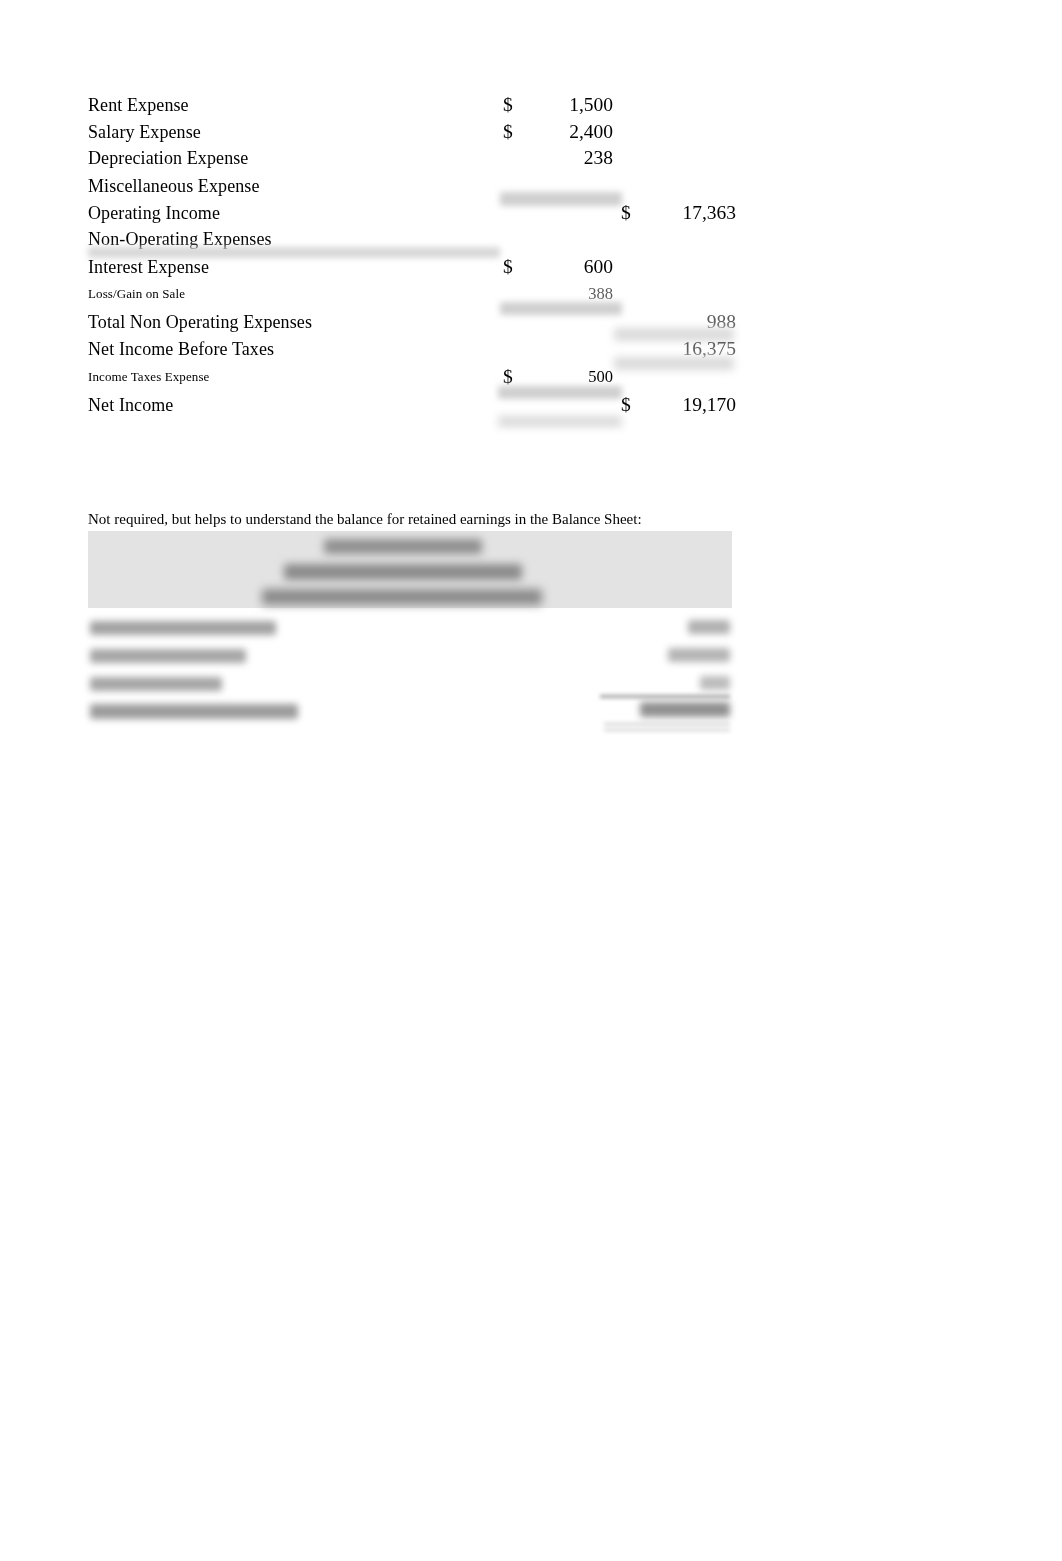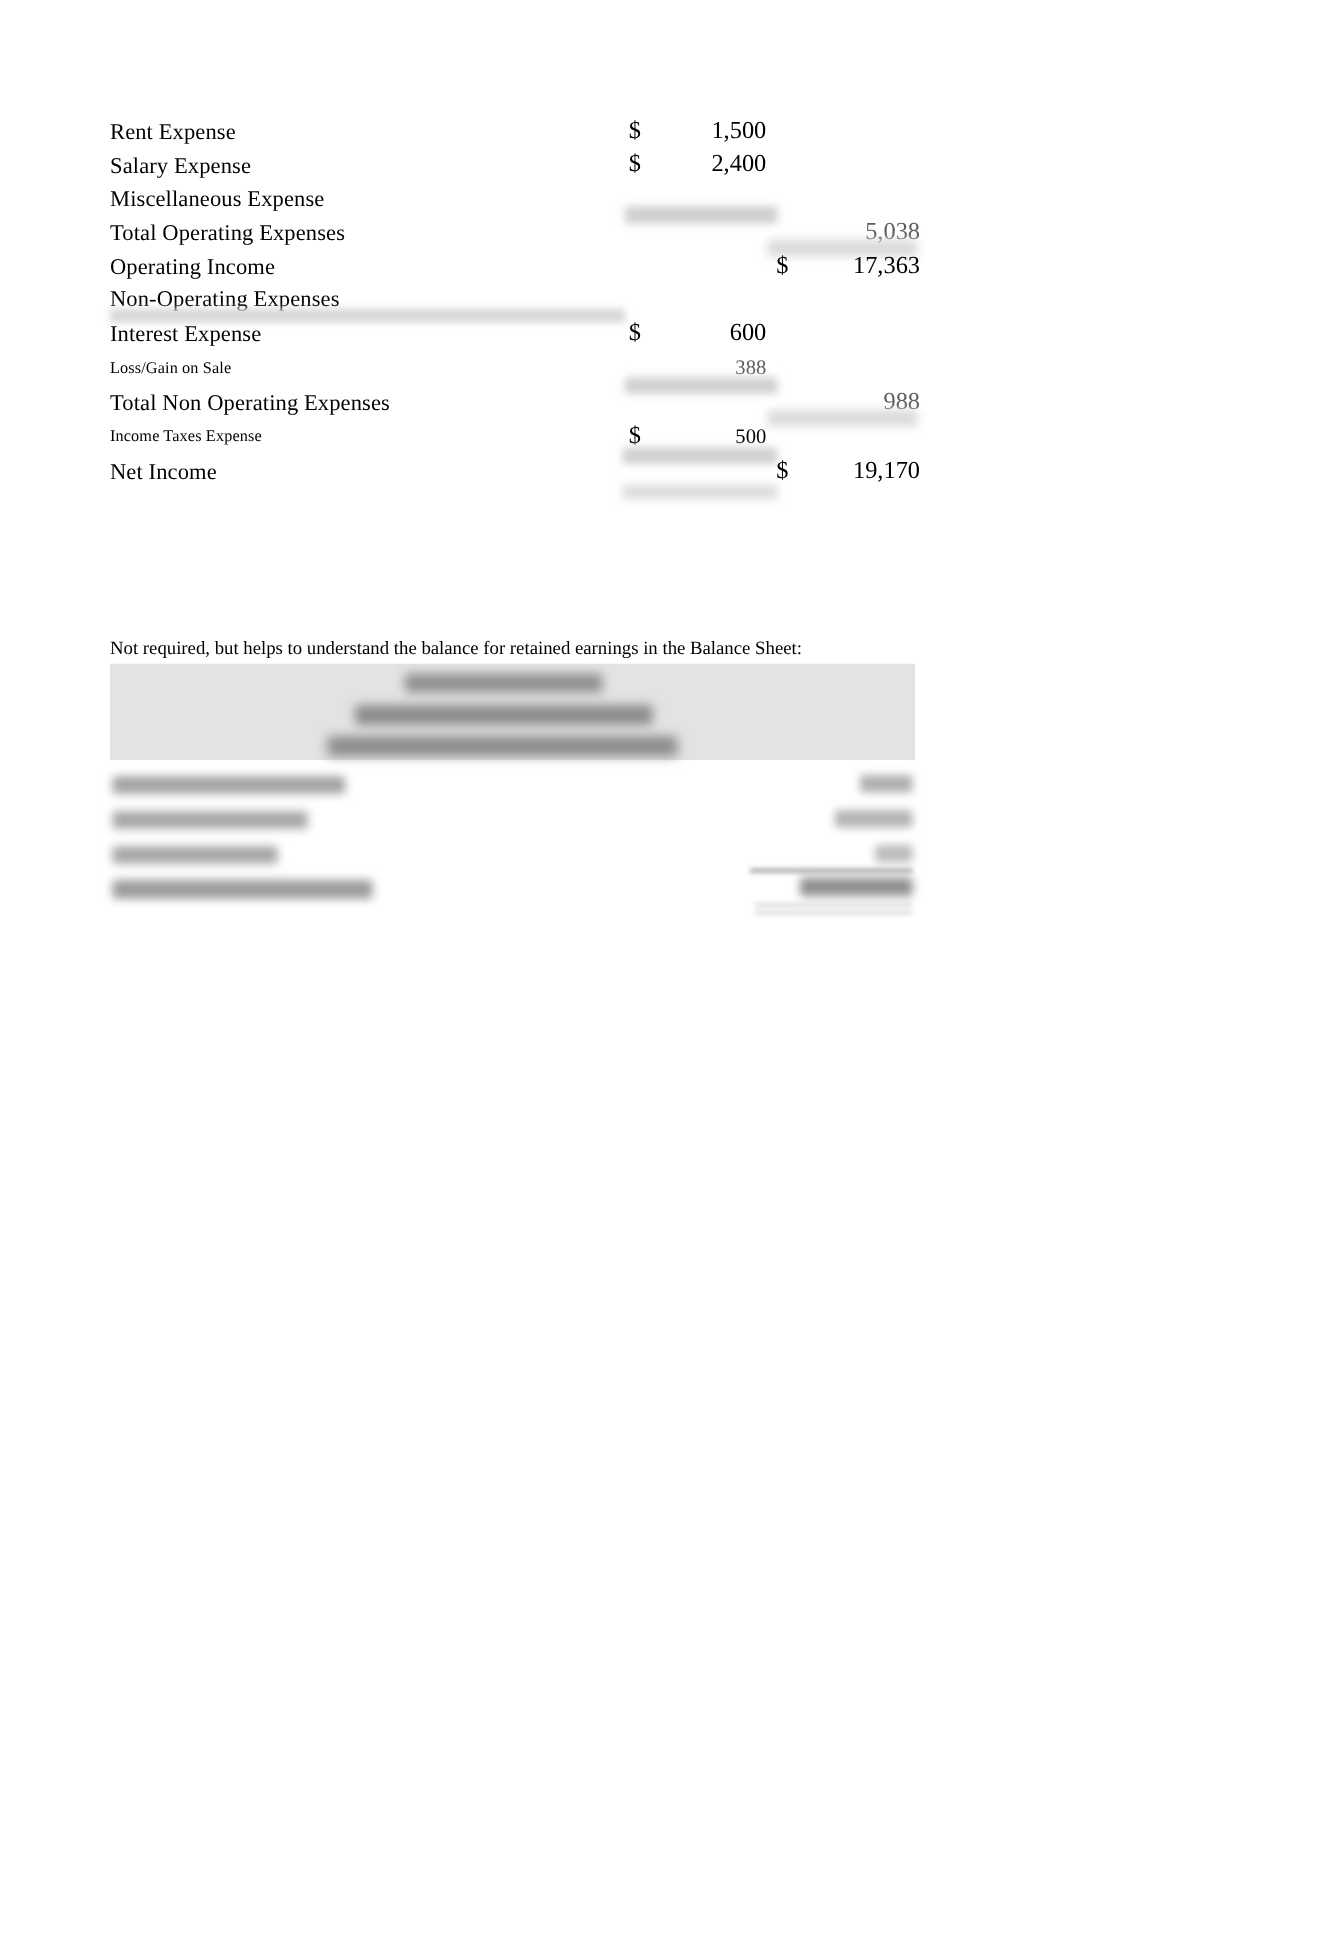--- a/index.html
+++ b/index.html
@@ -157,31 +157,30 @@
       <span class="val-a">1,500</span>
     </div>
 
     <div class="row">
       <span class="label">Salary Expense</span>
       <span class="cur-a">$</span>
       <span class="val-a">2,400</span>
     </div>
 
 
+    <div class="row">
+      <span class="label">Depreciation Expense</span>
+      <span class="val-a">238</span>
+    </div>
 
     <div class="row" style="height:28px;line-height:28px;">
       <span class="label" style="line-height:28px;">Miscellaneous Expense</span>
       <span class="blur" style="left:412px;top:20px;width:122px;height:14px;"></span>
     </div>
 
-    <div class="row">
-      <span class="label">Total Operating Expenses</span>
-      <span class="val-b faded">5,038</span>
-      <span class="blur soft" style="left:526px;top:19px;width:120px;height:13px;"></span>
-    </div>
 
     <div class="row">
       <span class="label">Operating Income</span>
       <span class="cur-b">$</span>
       <span class="val-b">17,363</span>
     </div>
 
     <div class="row" style="height:28px;">
       <span class="label">Non-Operating Expenses</span>
       <span class="blur wide" style="left:0px;top:21px;width:412px;height:11px;"></span>
@@ -198,20 +197,25 @@
       <span class="val-a small faded">388</span>
       <span class="blur" style="left:412px;top:21px;width:122px;height:13px;"></span>
     </div>
 
     <div class="row">
       <span class="label">Total Non Operating Expenses</span>
       <span class="val-b faded">988</span>
       <span class="blur soft" style="left:526px;top:19px;width:120px;height:13px;"></span>
     </div>
 
+    <div class="row" style="height:28px;">
+      <span class="label">Net Income Before Taxes</span>
+      <span class="val-b faded">16,375</span>
+      <span class="blur soft" style="left:526px;top:21px;width:120px;height:13px;"></span>
+    </div>
 
     <div class="row" style="height:28px;">
       <span class="label small">Income Taxes Expense</span>
       <span class="cur-a">$</span>
       <span class="val-a small">500</span>
       <span class="blur" style="left:410px;top:22px;width:124px;height:13px;"></span>
     </div>
 
     <div class="row">
       <span class="label">Net Income</span>

